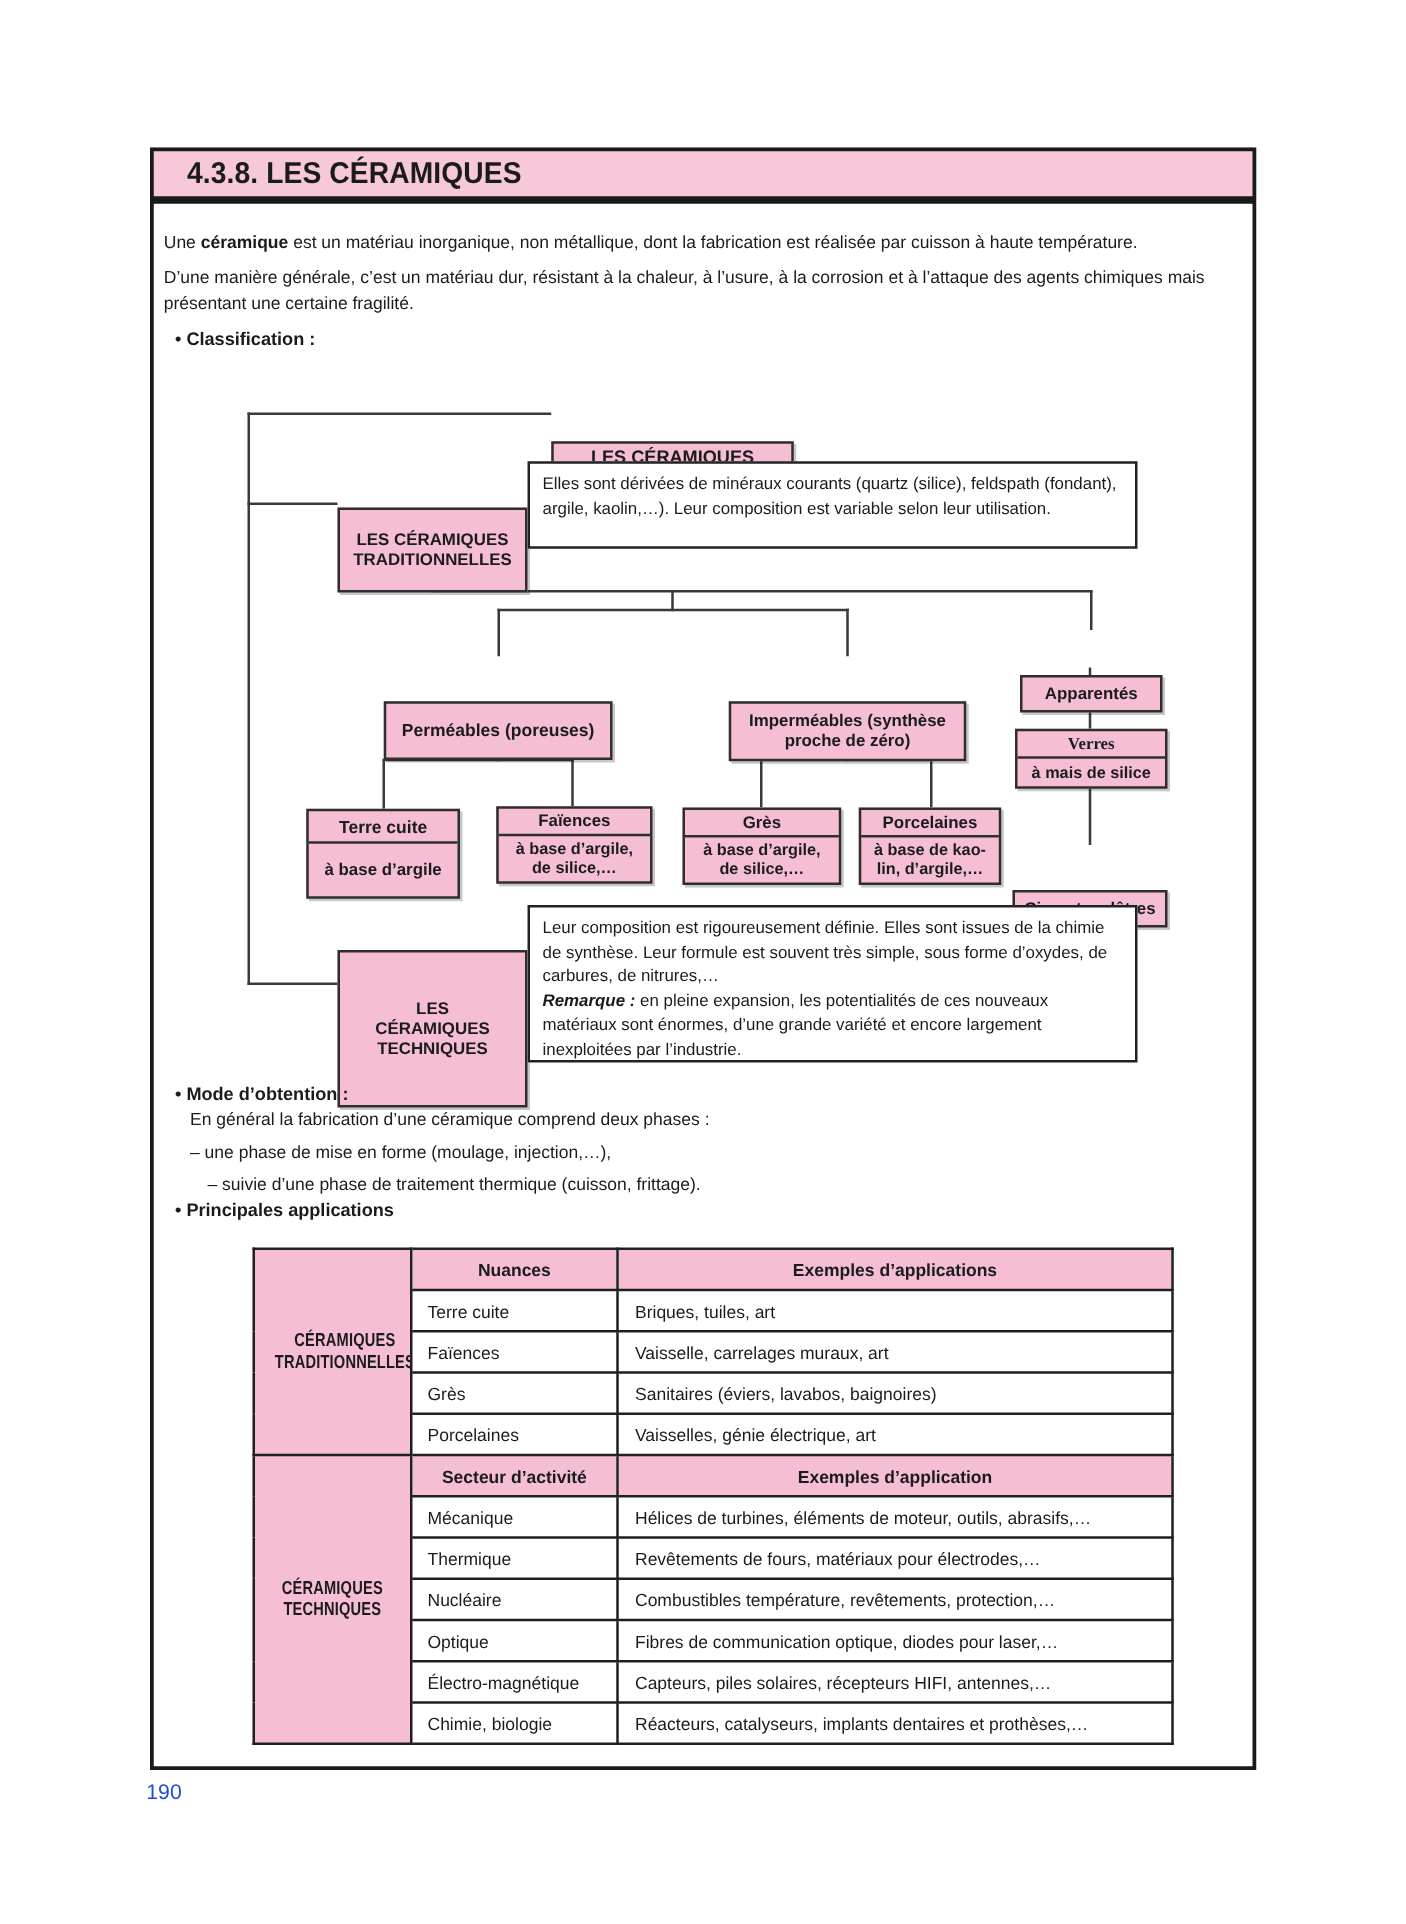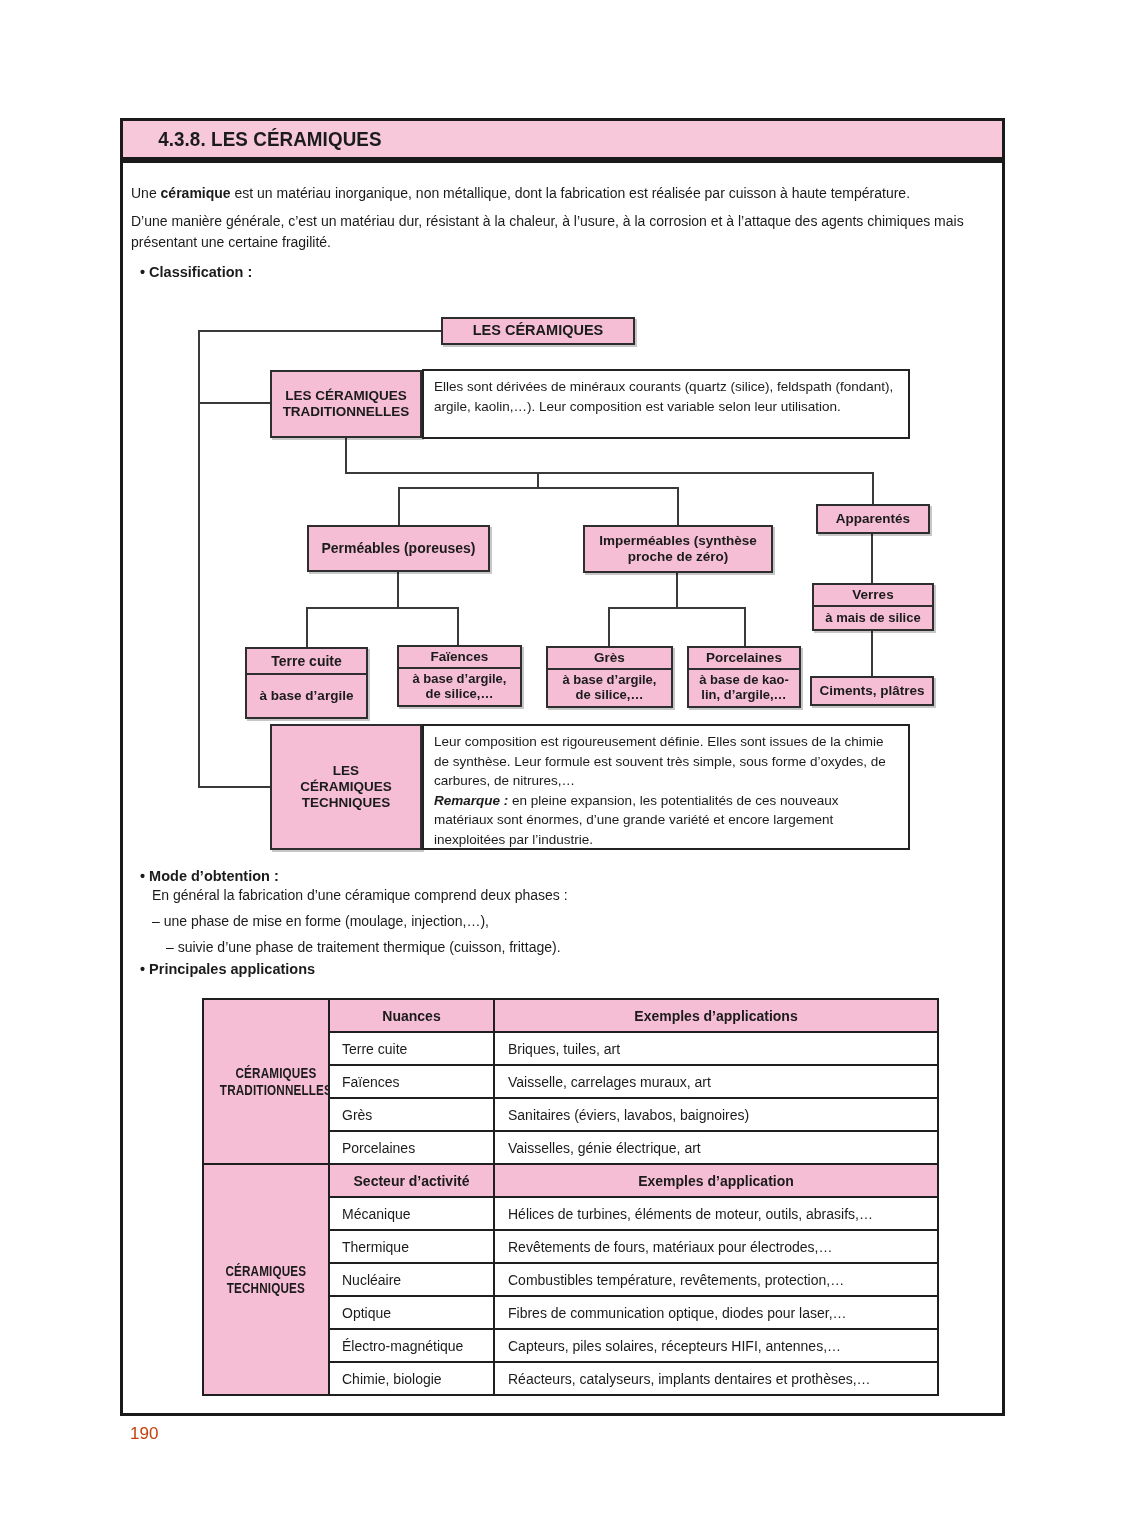--- a/index.html
+++ b/index.html
@@ -7,51 +7,51 @@
     --pink-light:#f6c8d9;
     --line:#3a3a3a;
     --border:#1a1a1a;
     --text:#1b1b1b;
   }
   *{margin:0;padding:0;box-sizing:border-box;}
   body{width:1125px;height:1539px;background:#ffffff;font-family:"Liberation Sans","DejaVu Sans",sans-serif;color:var(--text);}
   #page{position:relative;width:1125px;height:1539px;background:#fff;overflow:hidden;}
 
   .titlebar{position:absolute;left:120px;top:118px;width:885px;height:42px;background:var(--pink-light);
-    border:3px solid var(--border);display:flex;align-items:center;padding-left:28px;
-    font-weight:bold;font-size:20px;letter-spacing:0.1px;}
+    border:3px solid var(--border);display:flex;align-items:center;padding-left:18px;
+    font-weight:bold;font-size:24px;letter-spacing:0.1px;}
   .contentbox{position:absolute;left:120px;top:160px;width:885px;height:1256px;border:3px solid var(--border);background:#fff;}
 
   .para{position:absolute;font-size:14px;line-height:1.5;}
   .b{font-weight:bold;}
   .bi{font-weight:bold;font-style:italic;}
   .bullet-h{position:absolute;font-size:14.5px;font-weight:bold;}
 
   
   .cl{position:absolute;background:var(--line);}
   .dbox{position:absolute;background:var(--pink);border:2px solid #2e2e2e;box-shadow:2px 2px 0 rgba(0,0,0,0.22);
     display:flex;align-items:center;justify-content:center;text-align:center;font-weight:bold;
-    white-space:pre-line;line-height:1.2;}
+    white-space:pre-line;line-height:1.2;margin-top:36px;}
   .dbox2{position:absolute;background:var(--pink);border:2px solid #2e2e2e;box-shadow:2px 2px 0 rgba(0,0,0,0.22);
     text-align:center;font-weight:bold;}
   .cell-t,.cell-s{display:flex;align-items:center;justify-content:center;white-space:pre-line;line-height:1.15;}
   .cell-s{border-top:2px solid #2e2e2e;}
   .ddesc{position:absolute;background:#fff;border:2px solid #222;padding:6px 10px;font-size:13.5px;line-height:1.45;}
 
   
   .apptable{position:absolute;left:202px;top:998px;border-collapse:collapse;table-layout:fixed;width:735px;}
   .apptable td,.apptable th{border:2.5px solid #1f1f1f;height:33px;font-size:14px;overflow:hidden;}
   .apptable th{background:var(--pink);font-weight:bold;text-align:center;}
   .apptable td.cat{background:var(--pink);text-align:center;vertical-align:middle;}
   .apptable td.cat span{display:inline-block;font-weight:bold;font-size:15px;white-space:pre-line;
     line-height:1.12;transform:scaleX(0.78);letter-spacing:0.2px;}
   .apptable td.c1{padding-left:12px;background:#fff;}
   .apptable td.c2{padding-left:13px;background:#fff;}
 
-  .pagenum{position:absolute;left:130px;top:1424px;font-size:17px;color:#c2410c;}
+  .pagenum{position:absolute;left:117px;top:1424px;font-size:17px;color:#1d4ed8;}
   .condense{display:inline-block;transform:scaleX(0.94);}
 </style>
 </head>
 <body>
 
 <div id="page">
 
   <div class="titlebar">
     <span class="condense">4.3.8. LES CÉRAMIQUES</span>
   </div>
@@ -92,21 +92,21 @@
     <div class="dbox" style="left:270px;top:370px;width:152px;height:68px;font-size:13.5px;">LES CÉRAMIQUES
 TRADITIONNELLES</div>
     <div class="ddesc" style="left:422px;top:369px;width:488px;height:70px;">Elles sont dérivées de minéraux courants (quartz (silice), feldspath (fondant), argile, kaolin,…). Leur composition est variable selon leur utilisation.</div>
 
     <div class="dbox" style="left:307px;top:525px;width:183px;height:47px;font-size:14px;">Perméables (poreuses)</div>
     <div class="dbox" style="left:583px;top:525px;width:190px;height:48px;font-size:13.5px;">Imperméables (synthèse
 proche de zéro)</div>
     <div class="dbox" style="left:816px;top:504px;width:114px;height:30px;font-size:13.5px;">Apparentés</div>
 
     <div class="dbox2" style="left:812px;top:583px;width:122px;">
-      <div class="cell-t" style="height:20px;font-size:13.5px;">Verres</div>
+      <div class="cell-t" style="height:20px;font-size:13.5px;font-family:Liberation Serif, serif;">Verres</div>
       <div class="cell-s" style="height:24px;font-size:13px;">à mais de silice</div>
     </div>
 
     <div class="dbox2" style="left:245px;top:647px;width:123px;">
       <div class="cell-t" style="height:24px;font-size:14px;">Terre cuite</div>
       <div class="cell-s" style="height:44px;font-size:13.5px;">à base d’argile</div>
     </div>
 
     <div class="dbox2" style="left:397px;top:645px;width:125px;">
       <div class="cell-t" style="height:20px;font-size:13.5px;">Faïences</div>

